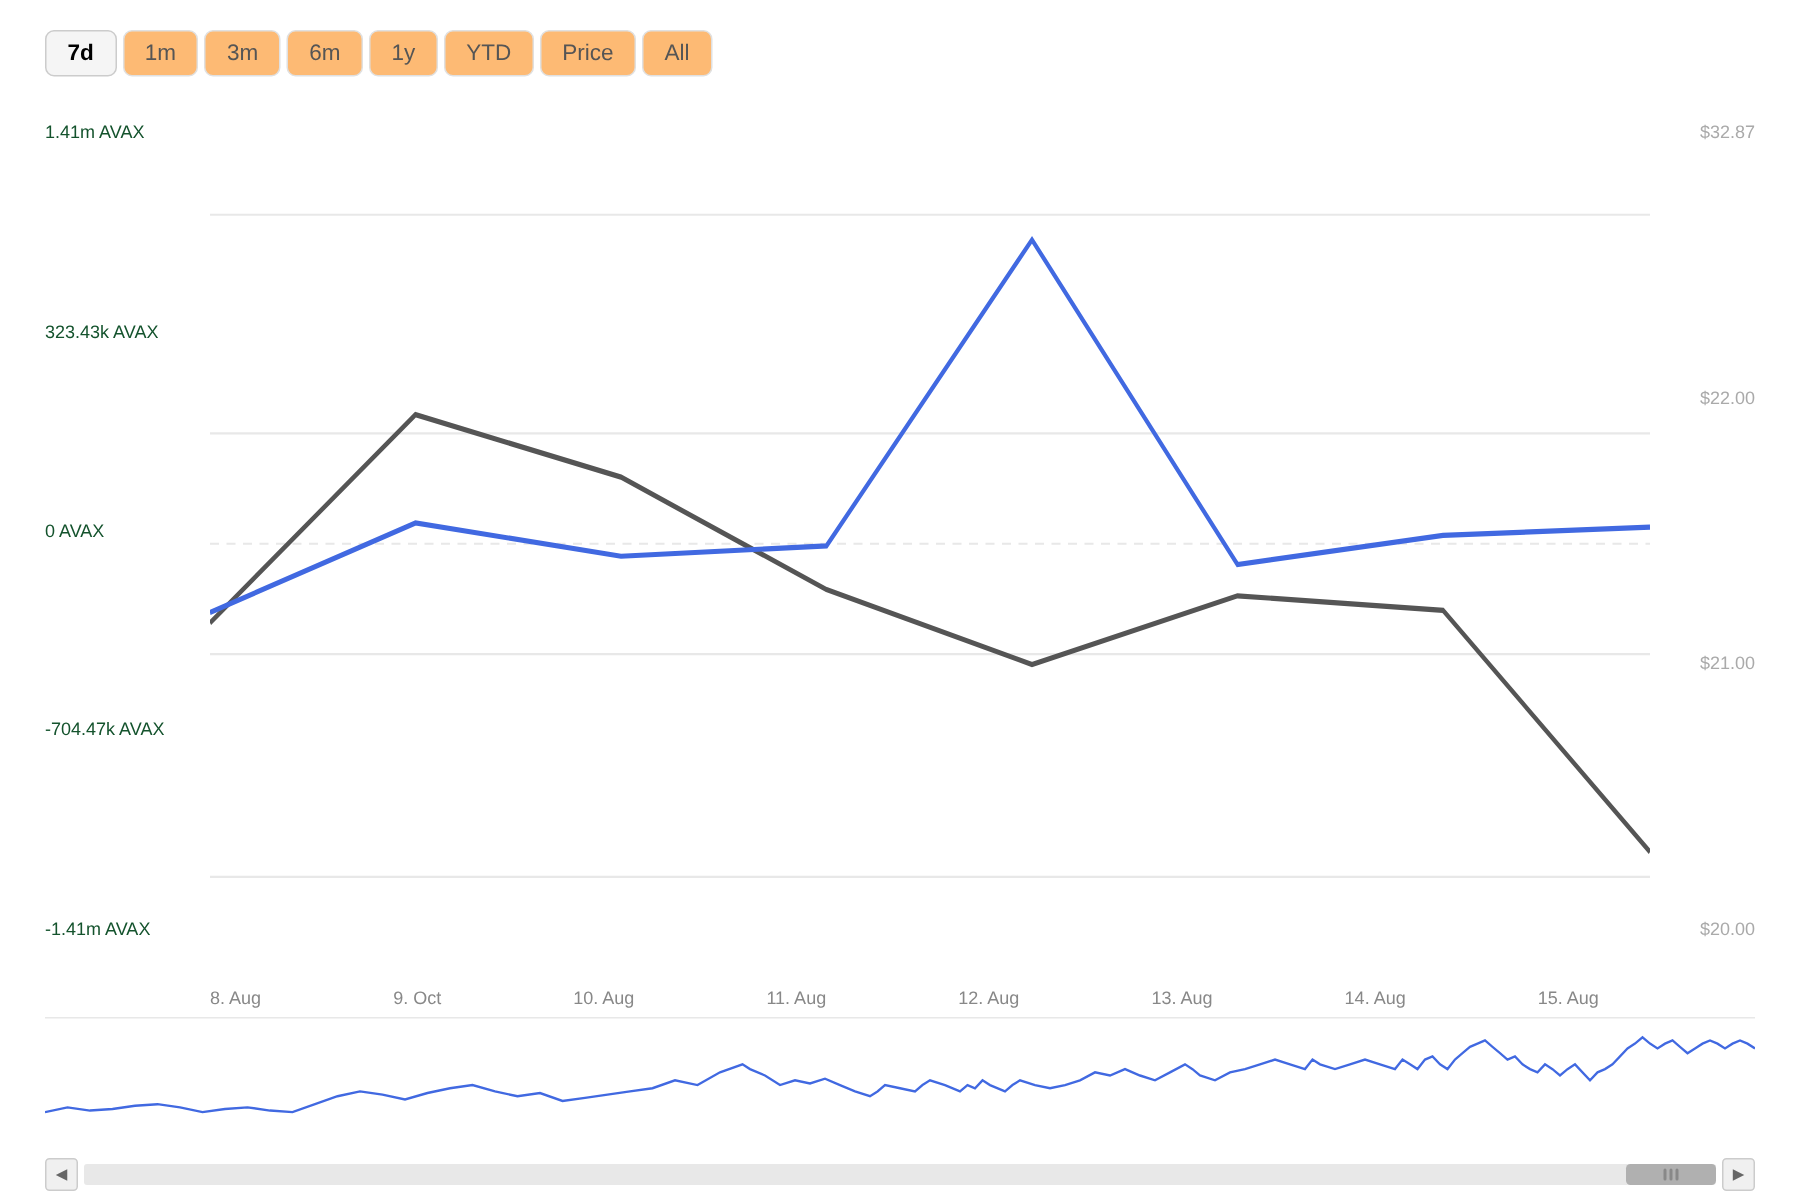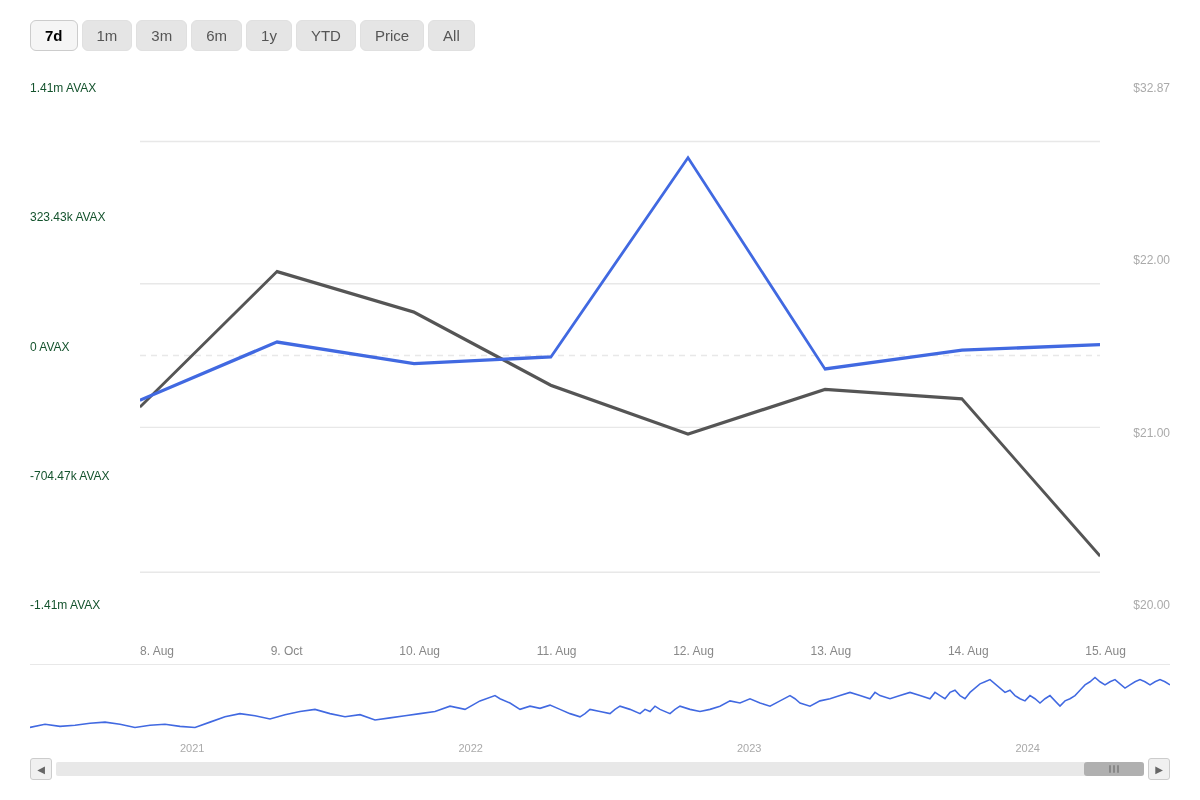--- a/index.html
+++ b/index.html
@@ -7,37 +7,37 @@
       font-family: -apple-system, BlinkMacSystemFont, 'Segoe UI', sans-serif;
       background: #fff;
       width: 1200px;
       height: 800px;
       overflow: hidden;
       position: relative;
     }
     .container {
       width: 1200px;
       height: 800px;
-      padding: 20px 30px 26px 30px;
+      padding: 20px 30px 12px 30px;
       display: flex;
       flex-direction: column;
     }
     
     .time-range {
       display: flex;
       align-items: center;
       gap: 4px;
       margin-bottom: 20px;
       flex-wrap: nowrap;
     }
     .time-btn {
       padding: 6px 14px;
       border: 1px solid #e0e0e0;
       border-radius: 6px;
-      background: #e5e5e5;
+      background: #fdba74;
       cursor: pointer;
       font-size: 15px;
       color: #555;
       font-weight: 400;
     }
     .time-btn.active {
       font-weight: 700;
       color: #000;
       border-color: #ccc;
       background: #f5f5f5;
@@ -107,21 +107,21 @@
     .chart-svg {
       width: 100%;
       height: 100%;
     }
     
     .x-axis {
       display: flex;
       justify-content: space-between;
       padding: 4px 0 0 0;
       margin-left: 110px;
-      margin-right: 44px;
+      margin-right: 104px;
     }
     .x-label {
       font-size: 12px;
       color: #888;
       text-align: center;
     }
     
     .mini-chart-section {
       height: 110px;
       margin-top: 6px;
@@ -279,26 +279,20 @@
         <span class="x-label">15. Aug</span>
       </div>
 
     <div class="mini-chart-section">
       <div class="mini-chart-inner">
         <svg class="mini-svg" viewBox="0 0 1140 80" preserveAspectRatio="none">
 
           <polyline points="0,55 15,52 30,54 45,53 60,51 75,50 90,52 105,55 120,53 135,52 150,54 165,55 180,50 195,45 210,42 225,44 240,47 255,43 270,40 285,38 300,42 315,45 330,43 345,48 360,46 375,44 390,42 405,40 420,35 435,38 450,30 465,25 470,28 480,32 490,38 500,35 510,37 520,34 530,38 540,42 550,45 555,42 560,38 570,40 580,42 585,38 590,35 600,38 610,42 615,38 620,40 625,35 630,38 640,42 645,38 650,35 660,38 670,40 680,38 690,35 700,30 710,32 720,28 730,32 740,35 750,30 760,25 765,28 770,32 780,35 790,30 800,28 810,25 820,22 830,25 840,28 845,22 850,25 860,28 870,25 880,22 890,25 900,28 905,22 910,25 915,28 920,22 925,20 930,25 935,28 940,22 945,18 950,14 955,12 960,10 965,14 970,18 975,22 980,20 985,25 990,28 995,30 1000,25 1005,28 1010,32 1015,28 1020,25 1025,30 1030,35 1035,30 1040,28 1045,25 1050,20 1055,15 1060,12 1065,8 1070,12 1075,15 1080,12 1085,10 1090,14 1095,18 1100,15 1105,12 1110,10 1115,12 1120,15 1125,12 1130,10 1135,12 1140,15" fill="none" stroke="#4169e1" stroke-width="1.5"></polyline>
         </svg>
         
-        <div style="position:absolute; bottom:0; left:0; right:0; display:flex; justify-content:space-between; padding: 0 10px;">
-          <span style="font-size:11px;color:#aaa;margin-left:140px;">2021</span>
-          <span style="font-size:11px;color:#aaa;">2022</span>
-          <span style="font-size:11px;color:#aaa;">2023</span>
-          <span style="font-size:11px;color:#aaa;margin-right:120px;">2024</span>
-        </div>
       </div>
 
       <div style="display:flex; align-items:center; margin-top:4px;">
         <div class="scrollbar-left-btn">◀</div>
         <div class="scrollbar-track-inner">
           <div class="scrollbar-thumb">
             <div class="scrollbar-grip"></div>
             <div class="scrollbar-grip"></div>
             <div class="scrollbar-grip"></div>
           </div>

